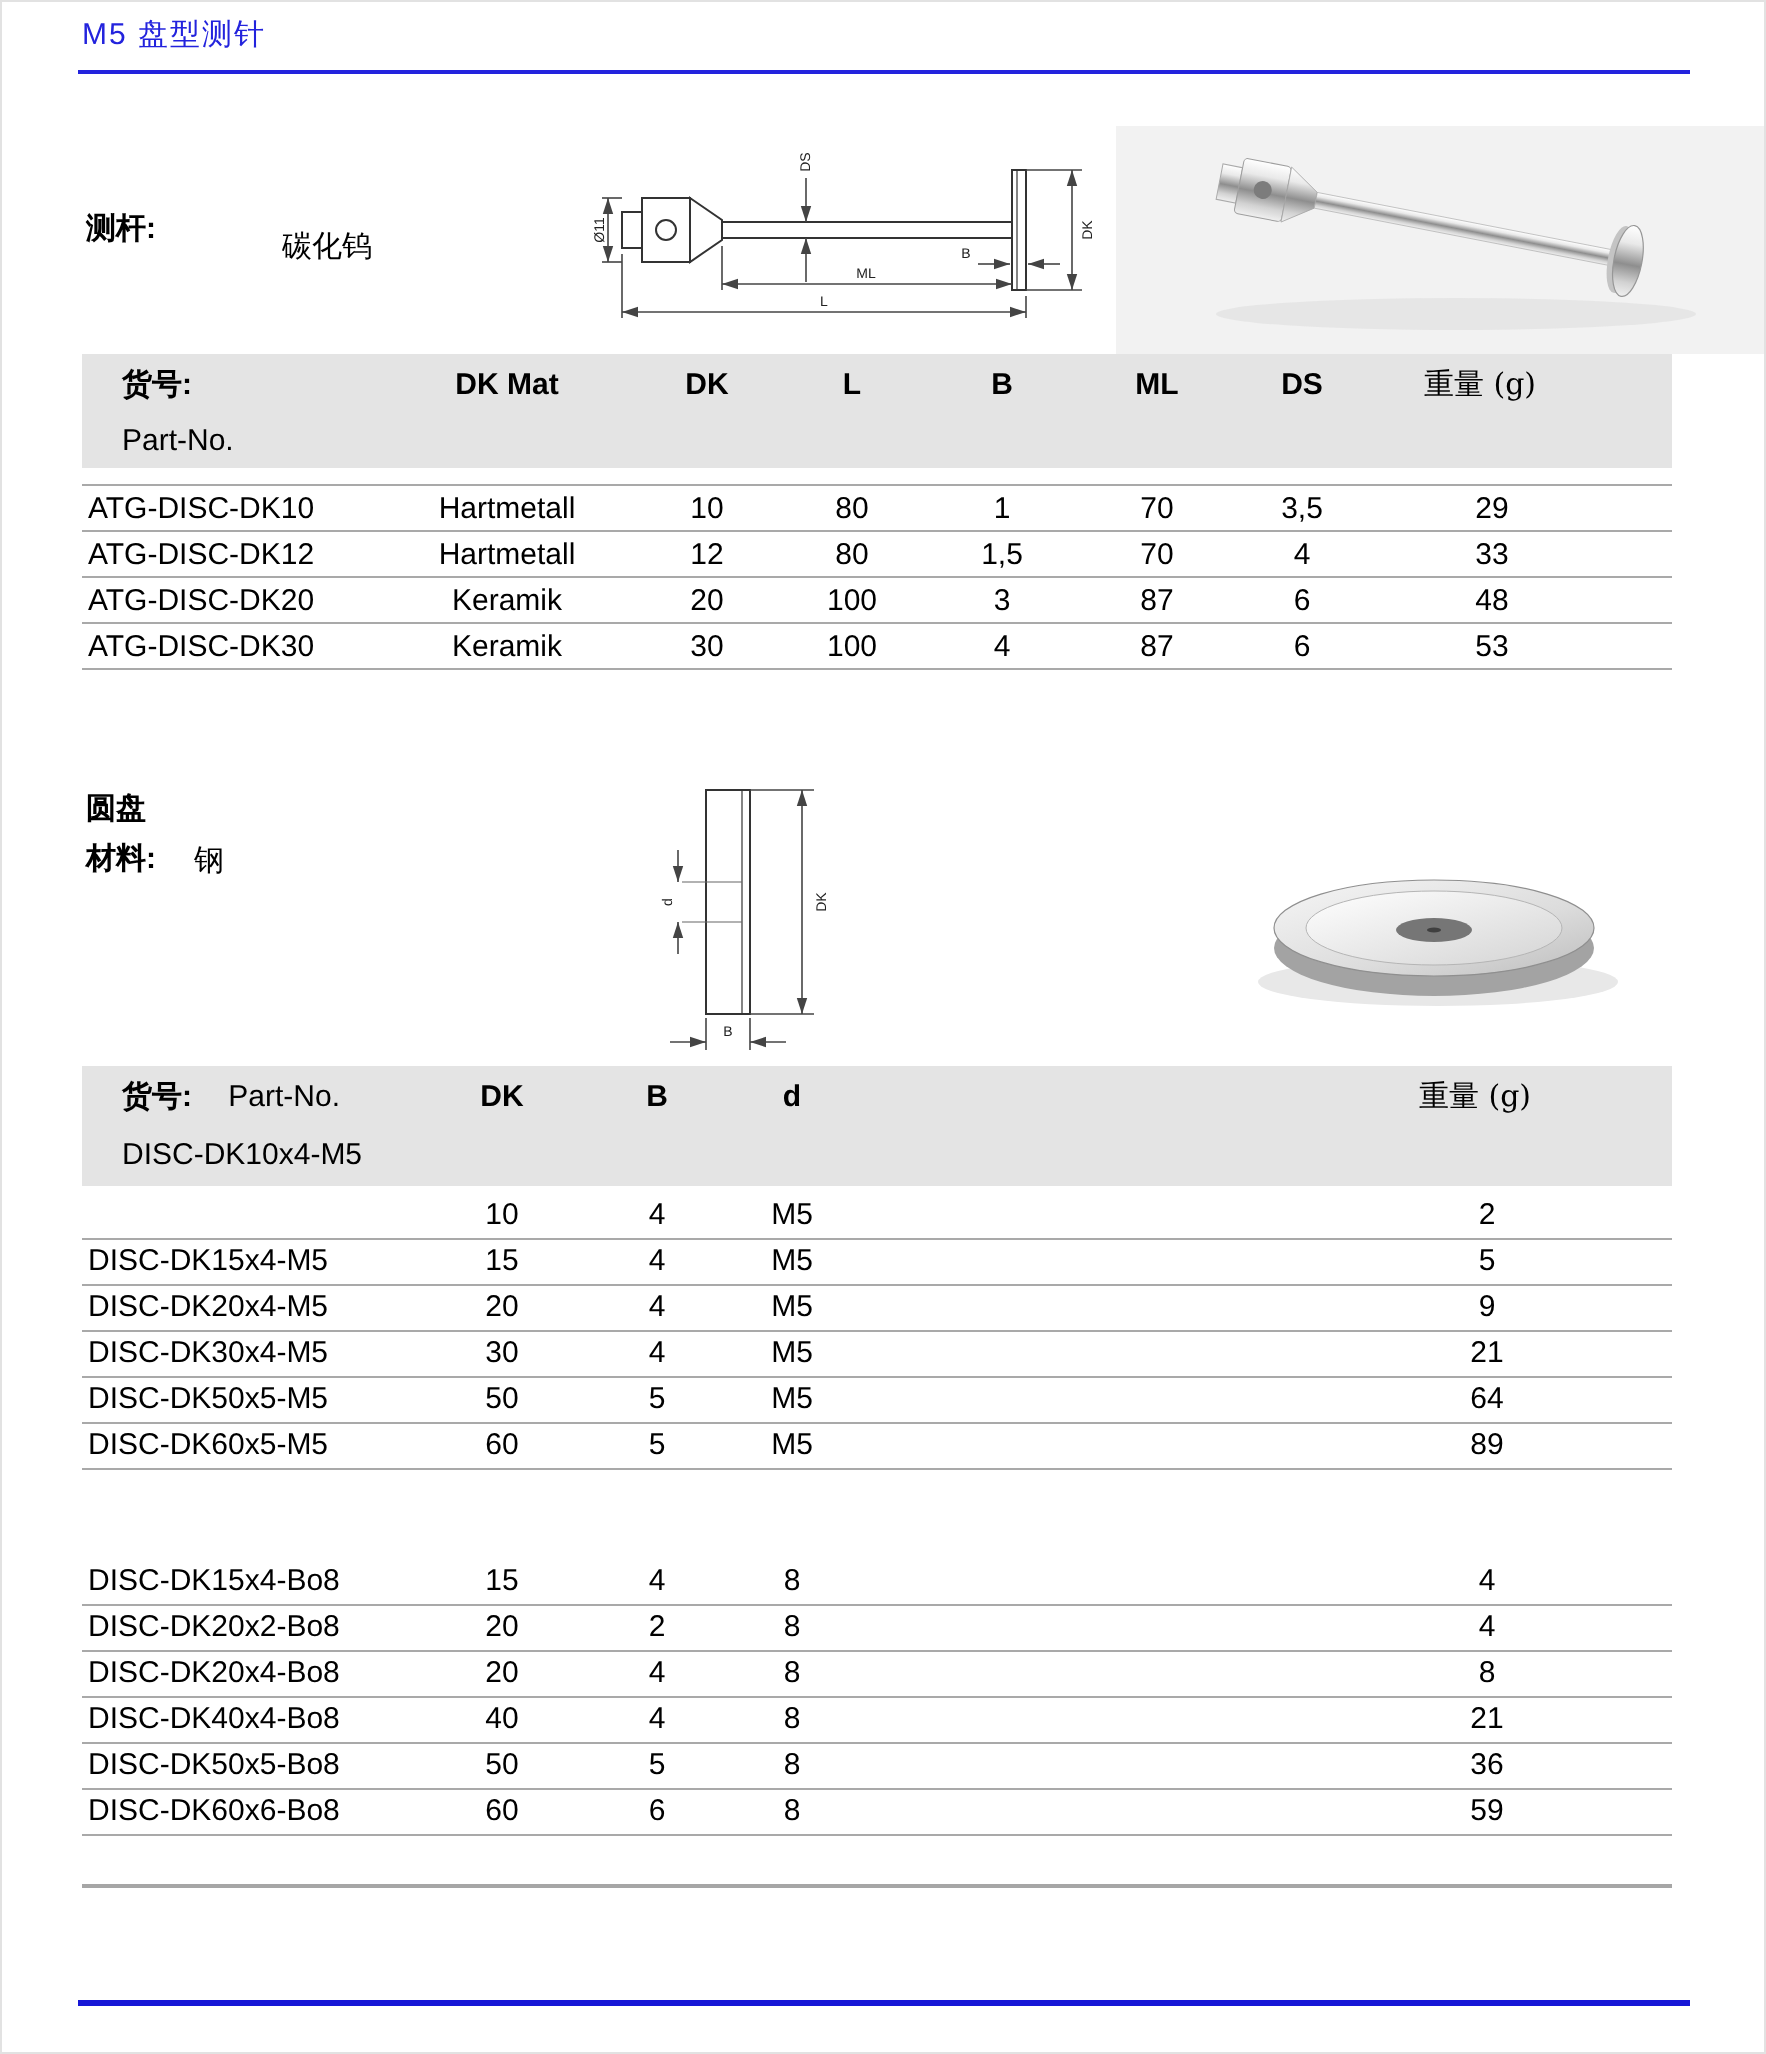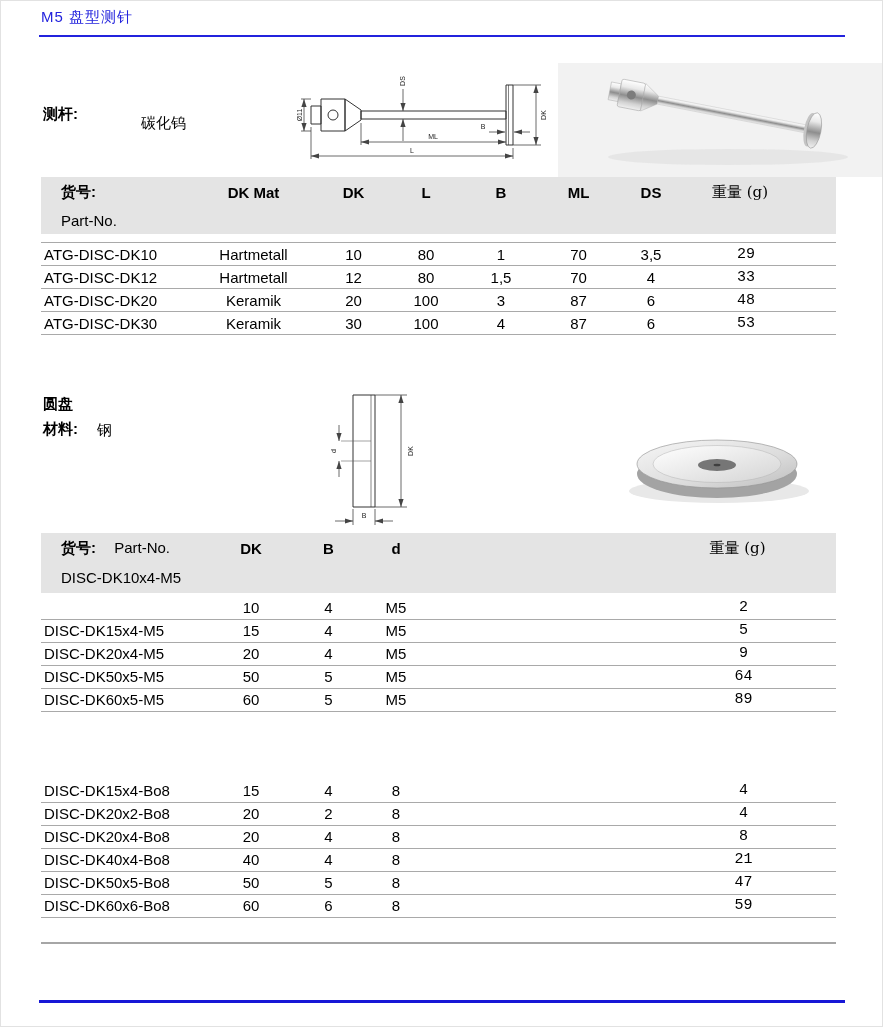--- a/index.html
+++ b/index.html
@@ -43,21 +43,21 @@
   .pn-inline { font-weight:normal; margin-left:14px; }
 
   
   table { position:absolute; left:40px; width:795px; border-collapse:collapse; table-layout:fixed; }
   .t1 { top:241px; border-top:1px solid #a9a9a9; }
   .t2a { top:595px; }
   .t2b { top:778px; }
   td { height:23px; font-size:15px; text-align:center; white-space:nowrap; overflow:hidden; }
   tr { border-bottom:1px solid #a9a9a9; }
   td:first-child { text-align:left; padding-left:3px;margin-left:41px; }
-  .t1 td:last-child, .t2a td:last-child, .t2b td:last-child { padding-right:30px;font-family:Liberation Mono, monospace; }
+  .t1 td:last-child, .t2a td:last-child, .t2b td:last-child { padding-right:30px; }
 
   .end-rule { position:absolute; left:40px; top:941px; width:795px; height:2px; background:#a6a6a6; }
   .bottom-rule { position:absolute; left:38px; top:999px; width:806px; height:3px; background:#1717d6; }
 
   
   .tech line, .tech rect, .tech polygon, .tech path { vector-effect:non-scaling-stroke; }
   .tech text { font-family:"Liberation Sans", sans-serif; font-size:7px; fill:#222; }
 </style>
 </head>
 <body>
@@ -292,20 +292,28 @@
         </tr>
         <tr>
           <td>DISC-DK20x4-M5</td>
           <td>20</td>
           <td>4</td>
           <td>M5</td>
           <td></td>
           <td>9</td>
         </tr>
         <tr>
+          <td>DISC-DK30x4-M5</td>
+          <td>30</td>
+          <td>4</td>
+          <td>M5</td>
+          <td></td>
+          <td>21</td>
+        </tr>
+        <tr>
           <td>DISC-DK50x5-M5</td>
           <td>50</td>
           <td>5</td>
           <td>M5</td>
           <td></td>
           <td>64</td>
         </tr>
         <tr>
           <td>DISC-DK60x5-M5</td>
           <td>60</td>
@@ -358,21 +366,21 @@
           <td>8</td>
           <td></td>
           <td>21</td>
         </tr>
         <tr>
           <td>DISC-DK50x5-Bo8</td>
           <td>50</td>
           <td>5</td>
           <td>8</td>
           <td></td>
-          <td>47</td>
+          <td>36</td>
         </tr>
         <tr>
           <td>DISC-DK60x6-Bo8</td>
           <td>60</td>
           <td>6</td>
           <td>8</td>
           <td></td>
           <td>59</td>
         </tr>
       </tbody>

